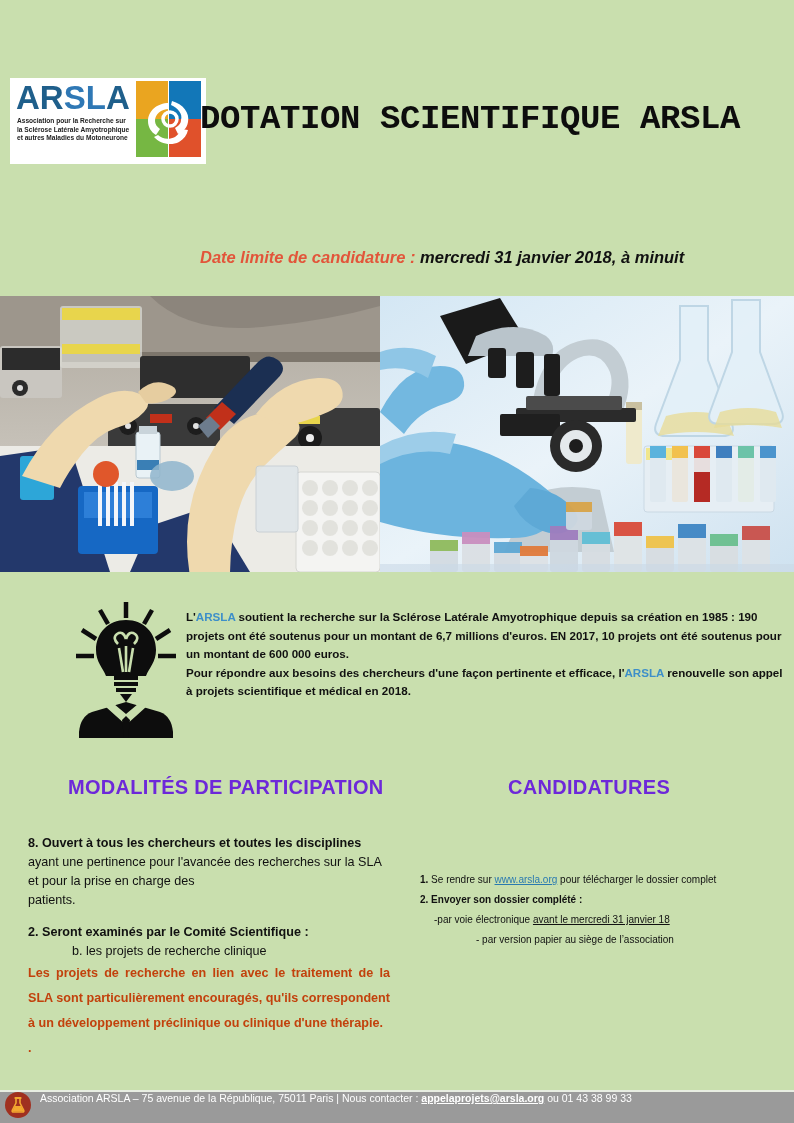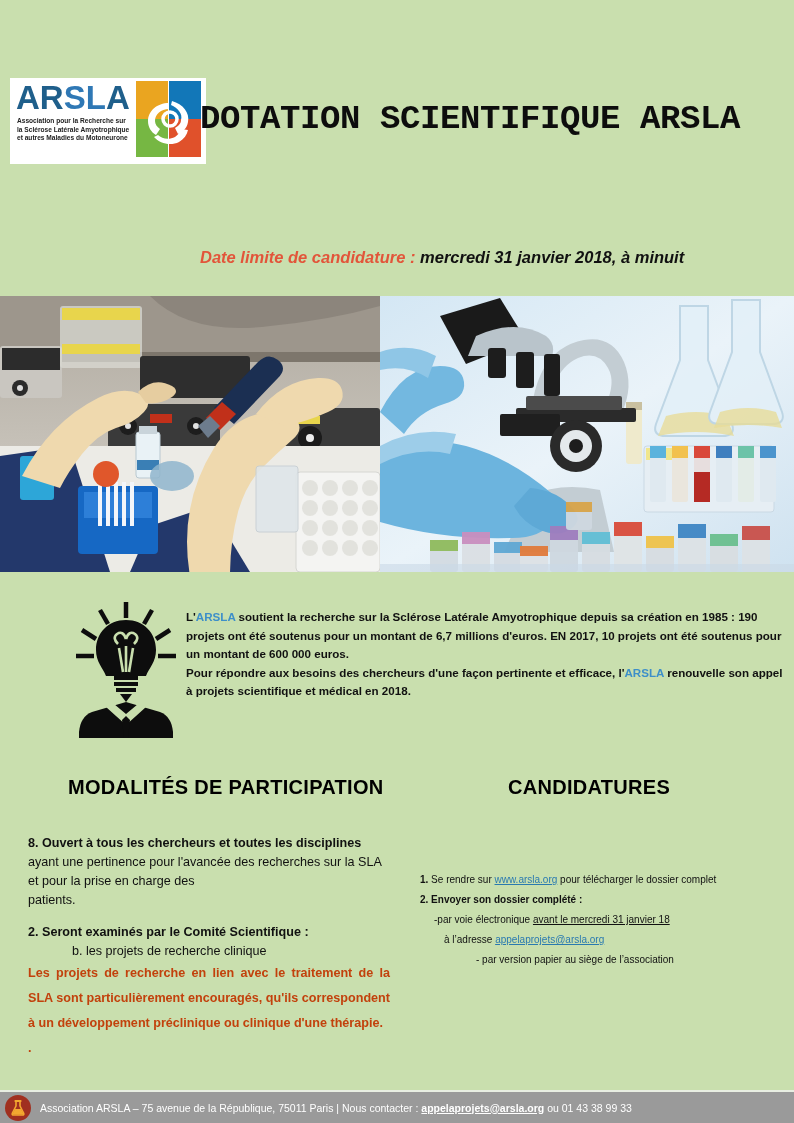--- a/index.html
+++ b/index.html
@@ -45,40 +45,40 @@
   .photo-right{width:414px;height:276px;background:#cfe4f2;}
 
   
   .intro{position:absolute;left:0;top:586px;width:794px;height:170px;}
   .bulbman{position:absolute;left:66px;top:12px;width:120px;height:140px;}
   .intro-text{position:absolute;left:186px;top:22px;width:600px;font-size:11.6px;color:#111;font-weight:bold;line-height:18.5px;}
   .intro-text .arsla{color:#3d8fc9;}
   .intro-p2{margin-top:17px;}
 
   
-  .sec-head{position:absolute;font-size:20px;font-weight:bold;color:#000000;letter-spacing:0.3px;white-space:nowrap;}
+  .sec-head{position:absolute;font-size:20px;font-weight:bold;color:#6d28d9;letter-spacing:0.3px;white-space:nowrap;}
   .sec-left{left:68px;top:776px;}
   .sec-right{left:508px;top:776px;}
 
   
   .col-left{position:absolute;left:28px;top:834px;width:362px;font-size:12.6px;color:#111;line-height:19px;}
   .col-right{position:absolute;left:420px;top:870px;width:360px;font-size:10px;color:#111;line-height:20px;}
   .b{font-weight:bold;}
   .red{color:#c2410c;font-weight:bold;line-height:25px;}
   .just{text-align:justify;}
   .indent1{padding-left:44px;}
   .indent2{padding-left:14px;}
   .indent3{padding-left:24px;}
   .indent4{padding-left:56px;}
   .gap{height:13px;}
   .link{color:#2a7ab0;text-decoration:underline;}
   .uline{text-decoration:underline;color:#111;}
 
   
-  .footer{position:absolute;left:0;bottom:0;width:794px;height:31px;background:#9a9a9a;display:flex;align-items:center;}
+  .footer{position:absolute;left:0;bottom:0;width:794px;height:31px;background:#9a9a9a;display:flex;}
   .footer-top-line{position:absolute;left:0;bottom:31px;width:794px;height:2px;background:#e8eee2;}
   .flask-badge{width:26px;height:26px;border-radius:50%;background:#a03020;margin-left:5px;margin-right:9px;flex:0 0 auto;display:flex;align-items:center;justify-content:center;}
   .footer-text{font-size:10.5px;color:#ffffff;white-space:nowrap;}
   .footer-text .mail{color:#ffffff;font-weight:bold;text-decoration:underline;}
 </style>
 </head>
 <body>
 
 <div class="page">
 
@@ -341,21 +341,20 @@
     <div class="b">2. Seront examinés par le Comité Scientifique :</div>
     <div class="indent1">b. les projets de recherche clinique</div>
     <div class="red just">Les projets de recherche en lien avec le traitement de la SLA sont particulièrement encouragés, qu'ils correspondent à un développement préclinique ou clinique d'une thérapie.</div>
     <div class="red">.</div>
   </div>
 
   <div class="col-right">
     <div><span class="b">1.</span><span> Se rendre sur </span><a href="#" class="link">www.arsla.org</a><span> pour télécharger le dossier complet</span></div>
     <div class="b">2. Envoyer son dossier complété :</div>
     <div class="indent2"><span>-par voie électronique </span><span class="uline">avant  le mercredi 31  janvier 18</span></div>
-    <div class="indent3"><span>à l’adresse </span><a href="#" class="link">appelaprojets@arsla.org</a></div>
     <div class="indent4">- par version papier au siège de l’association</div>
   </div>
 
   <div class="footer-top-line"></div>
   <div class="footer">
     <div class="flask-badge">
       <svg width="18" height="18" viewBox="0 0 18 18">
         <path d="M7 2 l4 0 l0 5 l3.6 7 q0.9 2 -1.2 2 l-8.8 0 q-2.1 0 -1.2 -2 l3.6 -7 z" fill="none" stroke="#f3a830" stroke-width="1.6" stroke-linejoin="round"></path>
         <path d="M6 10 l6 0 l2.3 4.3 q0.6 1.2 -0.8 1.2 l-9 0 q-1.4 0 -0.8 -1.2 z" fill="#f3a830"></path>
         <line x1="6.3" y1="2" x2="11.7" y2="2" stroke="#f3a830" stroke-width="1.8" stroke-linecap="round"></line>

